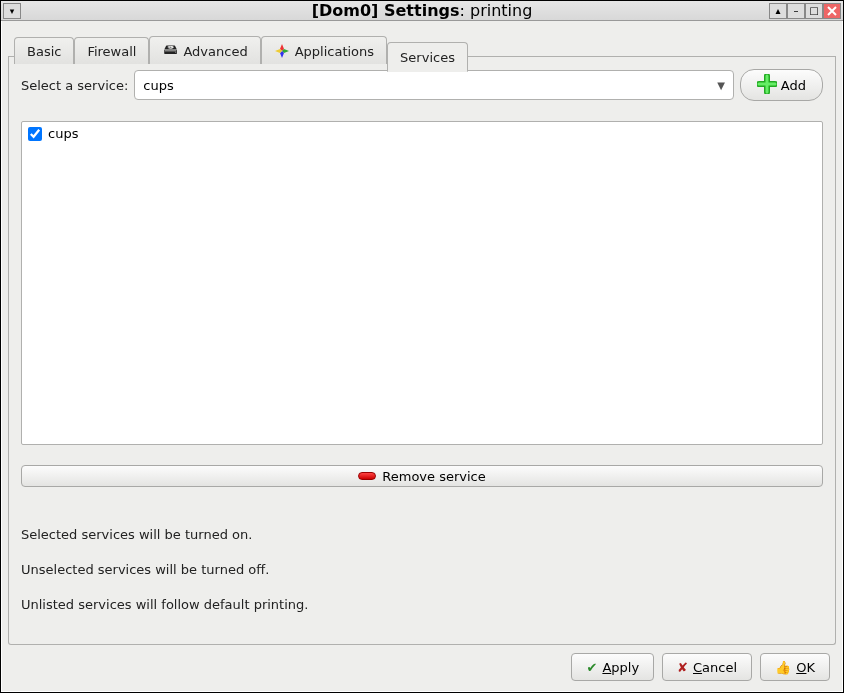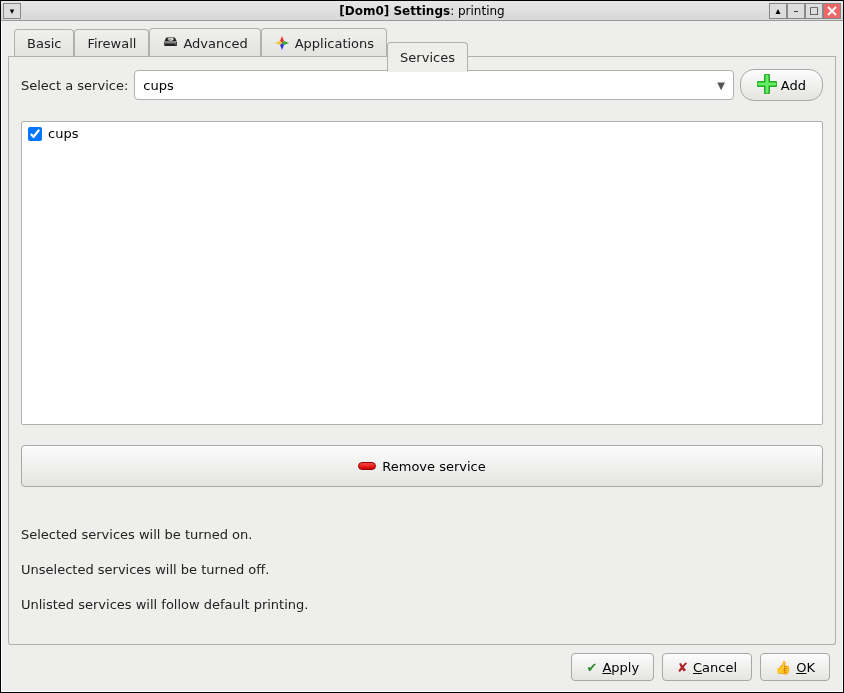--- a/index.html
+++ b/index.html
@@ -2,48 +2,48 @@
 <html><head>
   <meta charset="utf-8">
   <style>
     * { box-sizing: border-box; margin: 0; padding: 0; font-family: "DejaVu Sans", "Liberation Sans", sans-serif; }
     body { background: #f0f0f0; width: 844px; height: 693px; overflow: hidden; }
 
     .window { width: 844px; height: 693px; border: 1px solid #000; background: #fff; display: flex; flex-direction: column; }
 
     .titlebar { height: 20px; background: linear-gradient(#e6e6e6, #d8d8d8); border-bottom: 1px solid #999; display: flex; align-items: center; position: relative; }
     .titlebar-left { width: 18px; height: 16px; margin-left: 2px; background: #ddd; border: 1px solid #888; display: flex; align-items: center; justify-content: center; font-size: 9px; }
-    .titlebar-title { position: absolute; left: 0; right: 0; text-align: center; font-size: 12px; font-weight: bold; pointer-events: none; }
+    .titlebar-title { position: absolute; left: 0; right: 0; text-align: center; font-size: 16px; font-weight: bold; pointer-events: none; }
     .titlebar-title .thin { font-weight: normal; }
     .titlebar-right { position: absolute; right: 2px; display: flex; gap: 0; }
     .tb-btn { width: 18px; height: 16px; border: 1px solid #888; background: #ddd; display: flex; align-items: center; justify-content: center; font-size: 10px; }
     .tb-btn.close { background: #e66; }
     .tb-btn.close svg { width:10px; height:10px; }
 
     .content-outer { flex: 1; padding: 6px; background: #eeeeec; border: 1px solid #fff; border-top: none; }
     .content { height: 100%; display: flex; flex-direction: column; }
 
     .tabs { display: flex; border-bottom: 1px solid #b0b0ae; padding-left: 6px; height: 30px; align-items: flex-end; }
-    .tab { padding: 6px 12px 5px 12px; font-size: 13px; color: #222; background: linear-gradient(#f0f0ee, #e2e2e0); border: 1px solid #b0b0ae; border-bottom: none; border-radius: 4px 4px 0 0; margin-right: 0px; display: flex; align-items: center; gap: 5px; position: relative; top: 0; }
+    .tab { padding: 6px 12px 5px 12px; font-size: 13px; color: #222; background: linear-gradient(#f0f0ee, #e2e2e0); border: 1px solid #b0b0ae; border-bottom: none; border-radius: 4px 4px 0 0; margin-right: 0px; display: flex; align-items: center; gap: 5px; position: relative; top: 8px; }
     .tab.active { background: #eeeeec; border-bottom: 1px solid #eeeeec; z-index: 2; padding-top: 7px; padding-bottom: 6px; top: 16px; }
     .tab-icon { width: 16px; height: 16px; display:inline-flex; align-items:center; justify-content:center; }
 
     .tab-body { flex: 1; background: #eeeeec; border: 1px solid #b0b0ae; border-top: none; border-radius: 0 0 3px 3px; padding: 12px; display: flex; flex-direction: column; gap: 20px; }
 
     .select-row { display: flex; align-items: center; gap: 6px; }
     .select-label { font-size: 13px; color: #222; white-space: nowrap; }
     .combo { flex: 1; height: 30px; border: 1px solid #b0b0ae; border-radius: 4px; background: #fff; display: flex; align-items: center; padding: 0 8px; font-size: 13px; position: relative; }
     .combo .arrow { position: absolute; right: 8px; font-size: 10px; color: #555; }
     .add-btn { height: 32px; padding: 0 16px; border: 1px solid #a8a8a6; border-radius: 14px; background: linear-gradient(#fcfcfc, #e4e4e2); display: flex; align-items: center; gap: 4px; font-size: 13px; }
 
     .services-list { flex: 1; background: #fff; border: 1px solid #b0b0ae; border-radius: 2px; padding: 2px; overflow: auto; }
     .service-item { display: flex; align-items: center; gap: 6px; padding: 2px 4px; font-size: 13px; }
     .service-item input[type=checkbox] { width: 14px; height: 14px; }
 
-    .wide-btn { height: 42px; border: 1px solid #a8a8a6; border-radius: 4px; background: linear-gradient(#fcfcfc, #e4e4e2); display: flex; align-items: center; justify-content: center; gap: 6px; font-size: 13px; }
+    .wide-btn { height: 22px; border: 1px solid #a8a8a6; border-radius: 4px; background: linear-gradient(#fcfcfc, #e4e4e2); display: flex; align-items: center; justify-content: center; gap: 6px; font-size: 13px; }
     .minus-pill { width: 18px; height: 8px; background: linear-gradient(#f44,#c00); border-radius: 4px; border:1px solid #900; }
 
     .hints p { font-size: 13px; color: #222; margin: 20px 0; }
 
     .footer { display: flex; justify-content: flex-end; gap: 8px; padding: 8px 6px 4px 6px; }
     .footer .btn { height: 28px; padding: 0 14px; border: 1px solid #a8a8a6; border-radius: 4px; background: linear-gradient(#fcfcfc, #e4e4e2); display: flex; align-items: center; gap: 5px; font-size: 13px; }
     .u { text-decoration: underline; }
 
     .icon-firewall { width:16px; height:12px; background: linear-gradient(#d87040 40%, #b05020 40%); border:1px solid #703010; }
     .icon-devices { font-size:14px; }

